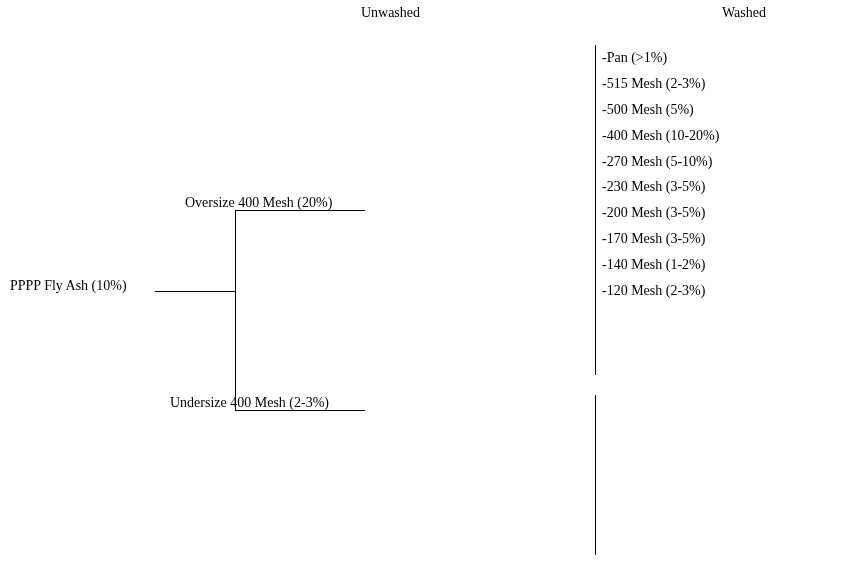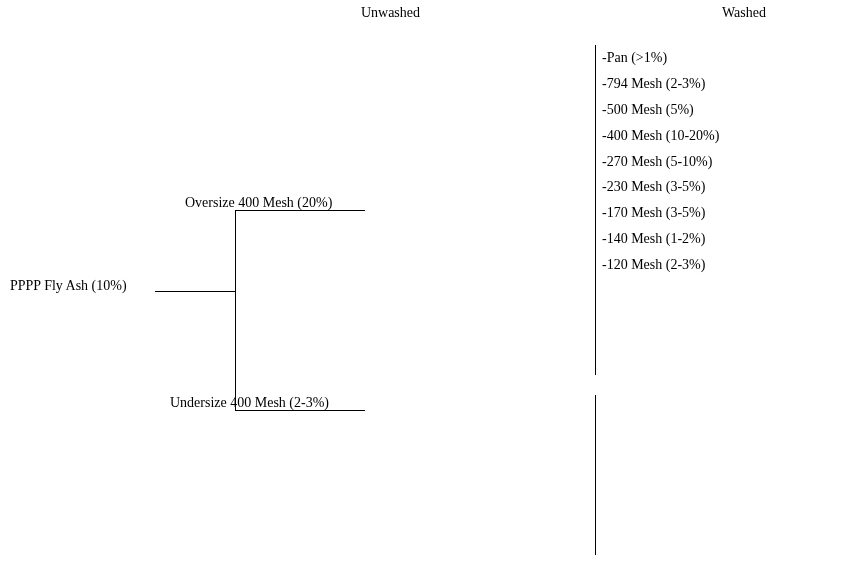--- a/index.html
+++ b/index.html
@@ -158,24 +158,25 @@
   <div class="undersize-label">
     <span>Undersize 400 Mesh (2-3%)</span>
   </div>
 
   <div class="line-washed-oversize-v"></div>
 
   <div class="line-washed-undersize-v"></div>
 
   <div class="washed-oversize-items">
   <span class="item-line">-Pan (&gt;1%)</span>
-      <span class="item-line">-794 Mesh (2-3%)</span>
+      <span class="item-line">-515 Mesh (2-3%)</span>
       <span class="item-line">-500 Mesh (5%)</span>
       <span class="item-line">-400 Mesh (10-20%)</span>
       <span class="item-line">-270 Mesh (5-10%)</span>
       <span class="item-line">-230 Mesh (3-5%)</span>
+      <span class="item-line">-200 Mesh (3-5%)</span>
       <span class="item-line">-170 Mesh (3-5%)</span>
       <span class="item-line">-140 Mesh (1-2%)</span>
       <span class="item-line">-120 Mesh (2-3%)</span>
     </div>
 
 
 </div>
 
 </body></html>

